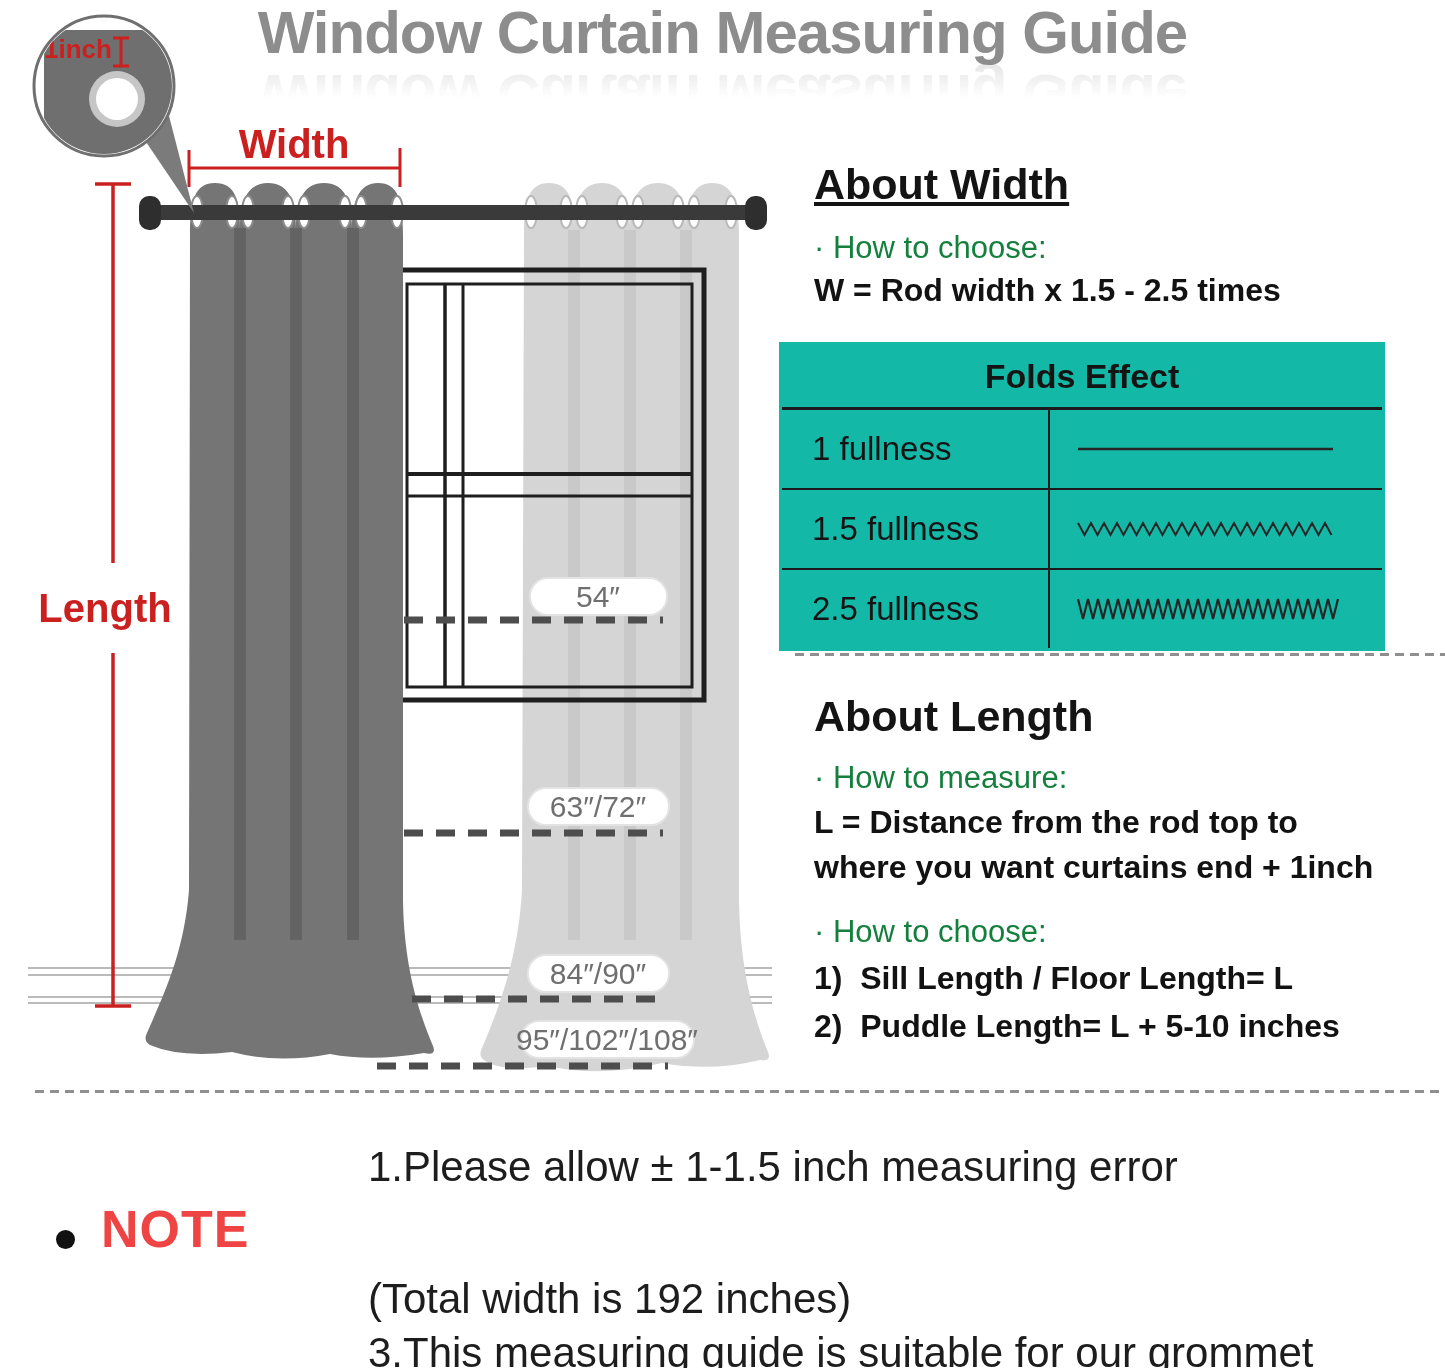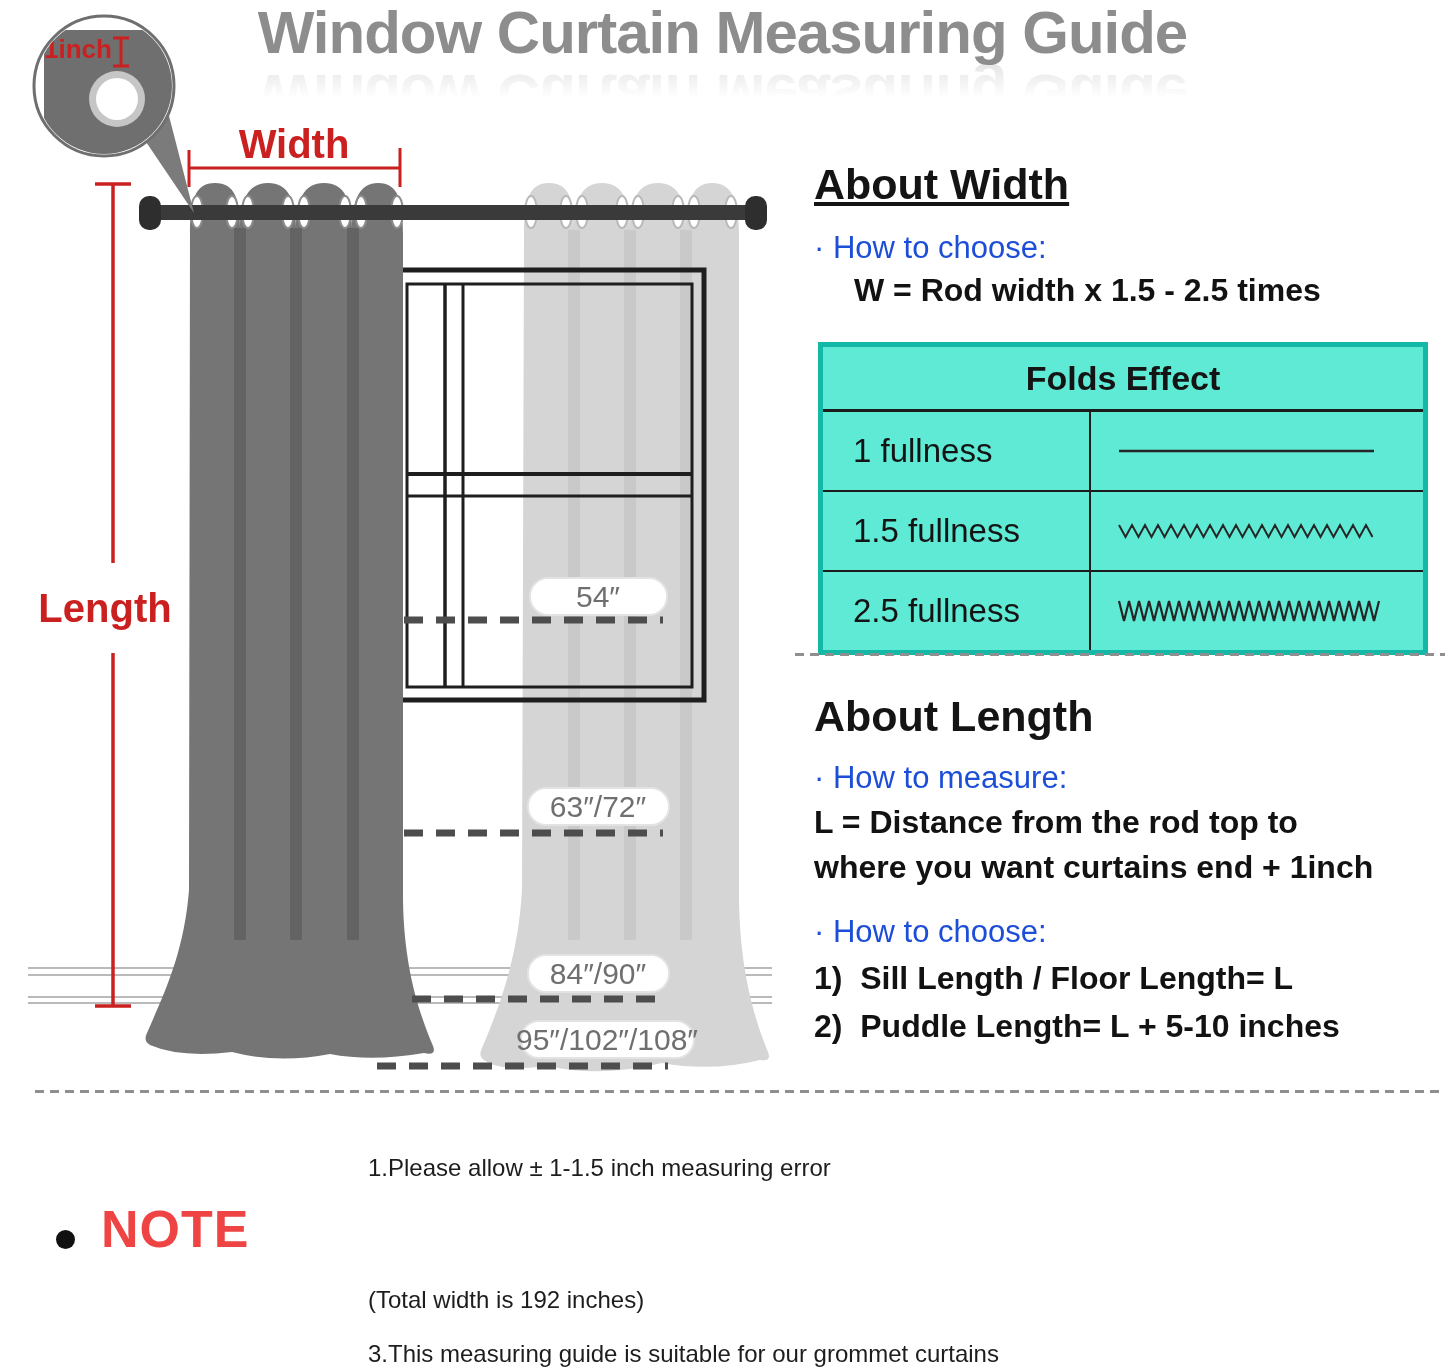--- a/index.html
+++ b/index.html
@@ -18,38 +18,38 @@
   .title-reflect{
     left:0;right:0;top:62px;text-align:center;
     font-size:60px;font-weight:bold;letter-spacing:-1px;color:#8d8d8d;
     line-height:66px;white-space:nowrap;
     transform:scaleY(-1);opacity:.26;
     -webkit-mask-image:linear-gradient(to top,rgba(0,0,0,.9) 0%,rgba(0,0,0,0) 55%);
             mask-image:linear-gradient(to top,rgba(0,0,0,.9) 0%,rgba(0,0,0,0) 55%);
   }
   
   .h2{font-size:43px;font-weight:bold;color:#141414;}
-  .bullet{font-size:31px;color:#1d4ed8;text-align:right;}
+  .bullet{font-size:31px;color:#15803d;text-align:right;}
   .formula{font-size:32px;font-weight:bold;color:#121212;white-space:pre-wrap;}
   .opt{font-size:32px;font-weight:bold;color:#121212;white-space:pre-wrap;}
   
-  .ftable{left:818px;top:342px;width:600px;border:5px solid #14b8a6;background:#5eead4;}
+  .ftable{left:779px;top:342px;width:600px;border:3px solid #14b8a6;background:#14b8a6;}
   .ftable .fhead{height:62px;border-bottom:3px solid #1c1c1c;display:flex;align-items:center;justify-content:center;
     font-size:34px;font-weight:bold;color:#141414;}
   .frow{display:flex;height:78px;}
   .frow + .frow{border-top:2px solid #1c1c1c;}
   .fcell-label{width:268px;border-right:2px solid #1c1c1c;display:flex;align-items:center;
     padding-left:30px;box-sizing:border-box;font-size:33px;color:#141414;}
   .fcell-wave{flex:1;display:flex;align-items:center;justify-content:center;}
   
   .dashsep{height:3px;background:repeating-linear-gradient(to right,#8f8f8f 0 9px,rgba(0,0,0,0) 9px 15px);}
   
   .note-bullet{left:56px;top:1230px;width:19px;height:19px;border-radius:50%;background:#111;}
   .note-label{left:101px;top:1199px;font-size:52px;font-weight:bold;letter-spacing:1px;color:#ef4444;}
-  .note-item{left:368px;font-size:24px;color:#1d1d1d;white-space:pre-wrap;margin-top:11px;}
+  .note-item{left:368px;font-size:42px;color:#1d1d1d;white-space:pre-wrap;}
 </style>
 </head>
 <body>
 
 <div id="canvas">
 
   <div class="abs title">Window Curtain Measuring Guide</div>
   <div class="abs title-reflect">Window Curtain Measuring Guide</div>
 
   <svg class="abs" style="left:0;top:0;" width="800" height="1110" viewBox="0 0 800 1110">
@@ -186,21 +186,21 @@
           <line x1="121" y1="38" x2="121" y2="66"></line>
           <line x1="113" y1="38" x2="129" y2="38"></line>
           <line x1="113" y1="66" x2="129" y2="66"></line>
         </g>
       </g>
     </g>
   </svg>
 
   <div class="abs h2" style="left:814px;top:160px;text-decoration:underline;">About Width</div>
   <div class="abs bullet" style="left:814px;top:230px;">· How to choose:</div>
-  <div class="abs formula" style="left:814px;top:272px;margin-left:40px;">W = Rod width x 1.5 - 2.5 times</div>
+  <div class="abs formula" style="left:814px;top:272px;">W = Rod width x 1.5 - 2.5 times</div>
 
   <div class="abs ftable">
     <div class="fhead">Folds Effect</div>
     <div class="frow">
       <div class="fcell-label">1 fullness</div>
       <div class="fcell-wave">
           <svg width="327" height="62" viewBox="0 0 327 62">
             <polyline class="wave" fill="none" stroke="#262626" stroke-width="2.5" points="25,31 280,31"></polyline>
           </svg>
         </div>

